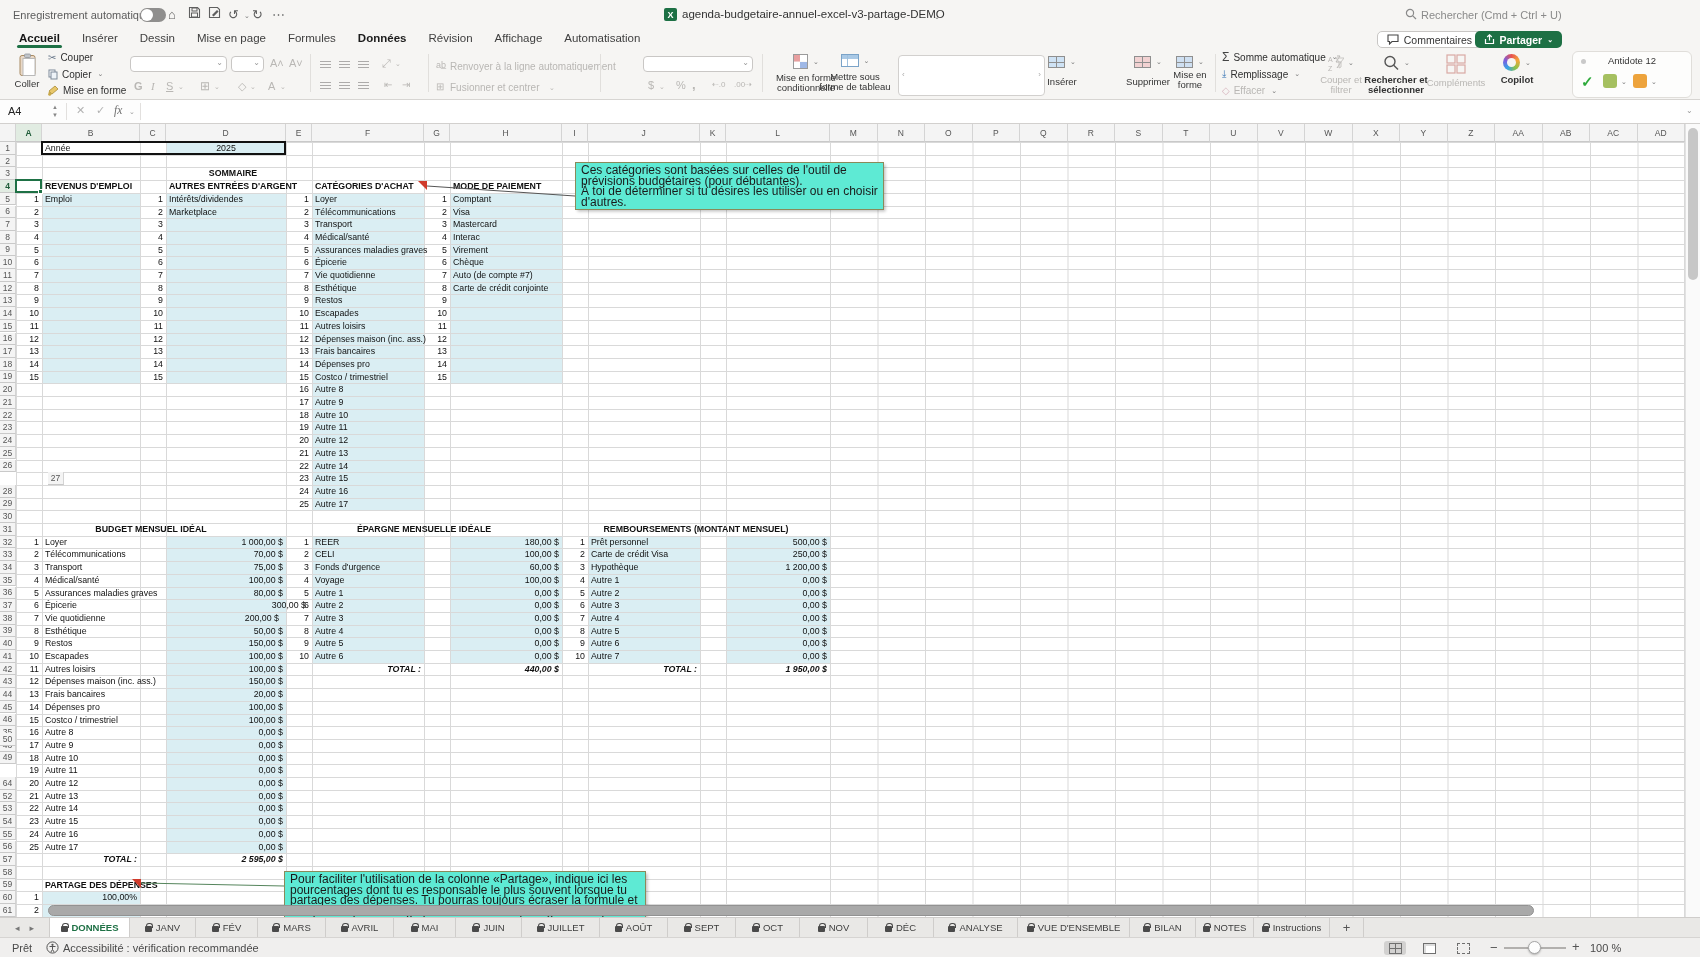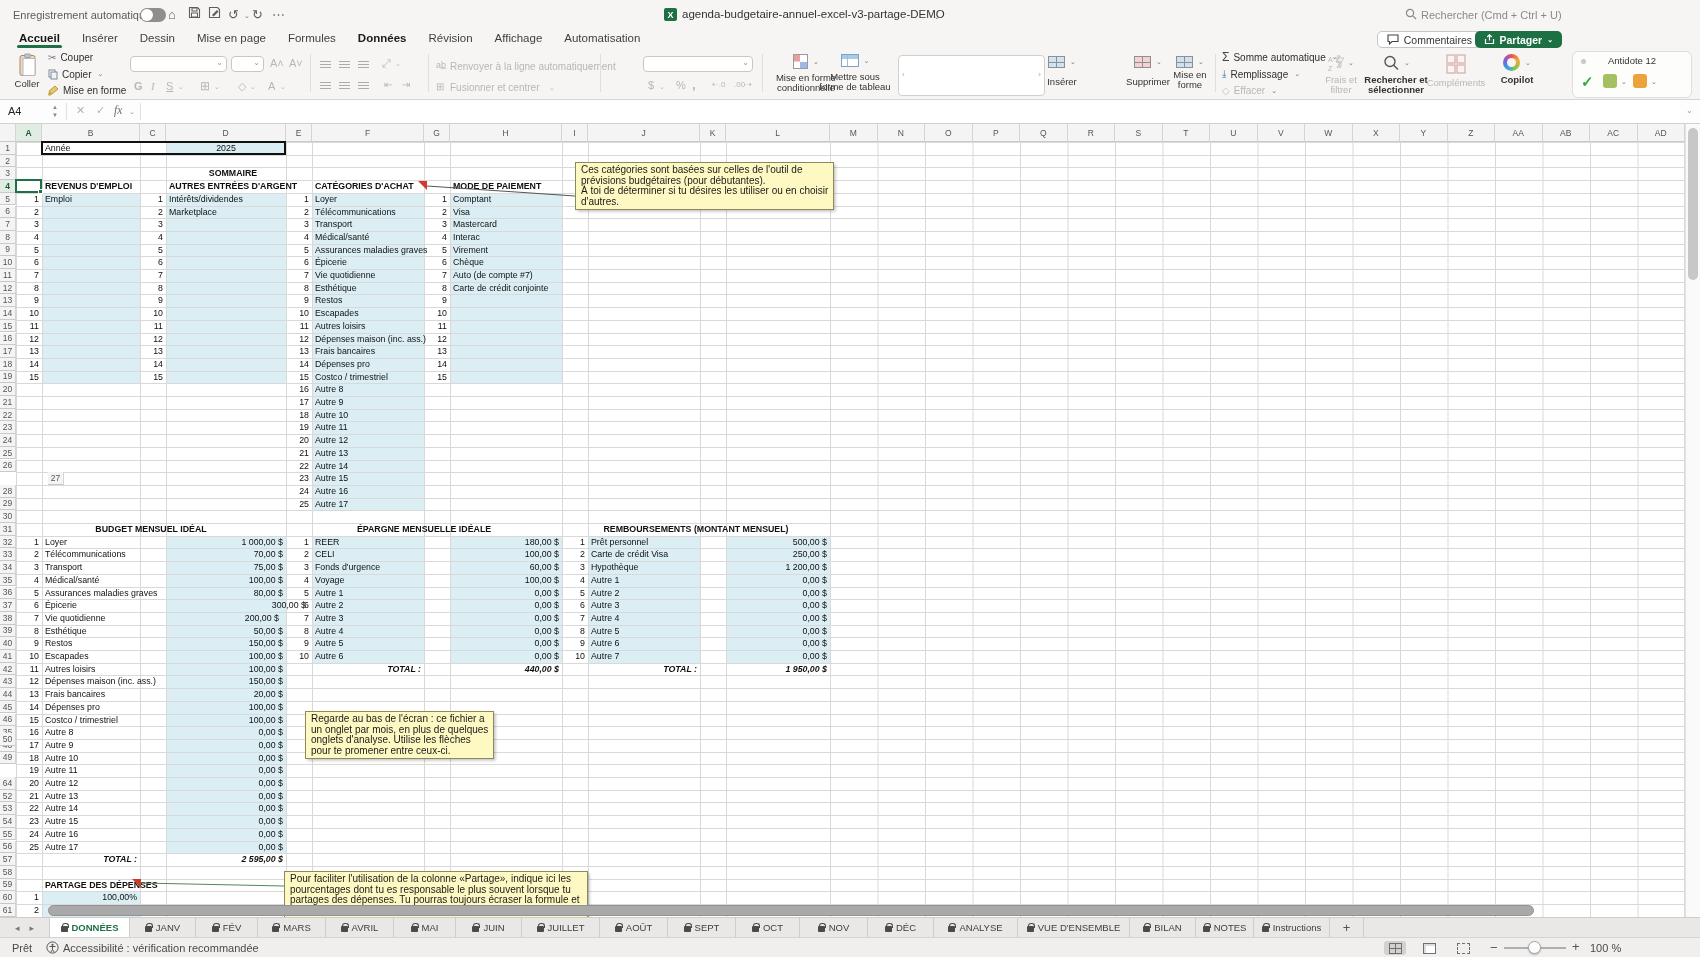--- a/index.html
+++ b/index.html
@@ -54,22 +54,22 @@
   #fbar{position:absolute;left:0;top:100px;right:0;height:24px;background:#fdfdfd;border-bottom:1px solid #d2d0ce}
   #fbar .sep{position:absolute;top:3px;width:1px;height:17px;background:#e2e0de}
   
   #sheet{position:absolute;left:0;top:124px;width:1685px;height:793px;background:#fff;overflow:hidden}
   .colhdr,.rowhdr{position:absolute;background:#f4f4f4;border-right:1px solid #d4d4d4;border-bottom:1px solid #c9c9c9;
     display:flex;align-items:center;justify-content:center;font-size:8.5px;color:#555}
   .hdr-sel{background:#e1ece2;color:#1e5c38;font-weight:700}
   .fill{position:absolute;background:#daeef3}
   .cell{position:absolute;font-size:8.8px;line-height:12.7px;white-space:nowrap;color:#101010;padding:0 3px;overflow:visible}
   .rt{text-align:right}.ct{text-align:center}.b{font-weight:700}.it{font-style:italic;font-weight:600}
-  .note{position:absolute;background:#fef9c3;border:1px solid #8a8a5a;box-shadow:1.5px 1.5px 3px rgba(0,0,0,.25);
-    font-size:10px;line-height:10.6px;padding:2px 5px;white-space:pre-line;z-index:30;width:max-content;color:#1a1a1a}
+  .note{position:absolute;background:#5eead4;border:1px solid #8a8a5a;box-shadow:1.5px 1.5px 3px rgba(0,0,0,.25);
+    font-size:12px;line-height:10.6px;padding:2px 5px;white-space:pre-line;z-index:30;width:max-content;color:#1a1a1a}
   #vscroll{position:absolute;right:0;top:124px;width:15px;height:793px;background:#fafafa;border-left:1px solid #e2e2e2}
   #vthumb{position:absolute;left:2px;top:4px;width:10px;height:152px;border-radius:5px;background:#c7c7c7}
   
   #tabbar{position:absolute;left:0;top:917px;right:0;height:20px;background:#e9e8e6;border-top:1px solid #cfcdcb;display:flex;align-items:stretch}
   .tnav{width:50px;display:flex;align-items:center;justify-content:center;gap:10px;color:#777;font-size:9px;border-right:1px solid #cfcdcb}
   .stab{display:flex;align-items:center;justify-content:center;gap:4px;font-size:9.5px;color:#3d3d3d;
     border-right:1px solid #cfcdcb;white-space:nowrap;padding:0 6px}
   .stab.act{background:#fff;color:#1e7145;font-weight:700}
   .lock{display:inline-block;width:7px;height:6px;background:#4a4a4a;border-radius:1px;position:relative;margin-top:3px}
   .lock::before{content:"";position:absolute;left:1px;top:-3px;width:5px;height:4px;border:1.2px solid #4a4a4a;
@@ -294,21 +294,21 @@
   <div class="gbtn" style="left:1318px;top:6px;width:46px">
     <span style="display:flex;align-items:center;gap:2px">
       <svg width="16" height="18" viewBox="0 0 16 18">
           <text x="0" y="8" font-size="7" fill="#b9b7b4">A</text>
           <text x="0" y="17" font-size="7" fill="#b9b7b4">Z</text>
           <path d="M9 2l3 0 -4 6h5l-4 6" fill="none" stroke="#b9b7b4" stroke-width="1"></path>
           <path d="M8 4h8l-3 4v5l-2 1v-6z" fill="none" stroke="#c9c7c4" stroke-width="1"></path>
         </svg>
       <span class="mini">⌄</span>
     </span>
-    <span class="dis" style="margin-top:3px">Frais et</span>
+    <span class="dis" style="margin-top:3px">Couper et</span>
     <span class="dis">filtrer</span>
   </div>
   <div class="gbtn" style="left:1362px;top:6px;width:68px">
     <span style="display:flex;align-items:center;gap:2px">
       <svg width="18" height="18" viewBox="0 0 18 18">
           <circle cx="8" cy="7.5" r="5" fill="none" stroke="#555" stroke-width="1.4"></circle>
           <line x1="11.7" y1="11.2" x2="16" y2="15.5" stroke="#555" stroke-width="1.4"></line>
         </svg>
       <span class="mini">⌄</span>
     </span>
@@ -728,24 +728,20 @@
     <div class="cell rt" style="left: 42px; top: 767.3px; width: 98px; height: 12.7px;">100,00%</div>
     <div class="cell rt" style="left: 16px; top: 780px; width: 26px; height: 12.7px;">2</div>
     <div class="cell rt" style="left: 42px; top: 780px; width: 98px; height: 12.7px;">50,00%</div>
     <div style="position: absolute; left: 15px; top: 55.1px; width: 27px; height: 13.7px; border: 2px solid rgb(30, 113, 69); z-index: 20;">
       <div style="position: absolute; right: -3px; bottom: -3px; width: 5px; height: 5px; background: rgb(30, 113, 69); border: 1px solid rgb(255, 255, 255);"></div>
     </div>
     <div class="note" style="left: 575px; top: 38px;">Ces catégories sont basées sur celles de l'outil de
 prévisions budgétaires (pour débutantes).
 À toi de déterminer si tu désires les utiliser ou en choisir
 d'autres.</div>
-    <div class="note" style="left: 305px; top: 587px;">Regarde au bas de l'écran : ce fichier a
-un onglet par mois, en plus de quelques
-onglets d'analyse. Utilise les flèches
-pour te promener entre ceux-ci.</div>
     <div class="note" style="left: 284px; top: 747px;">Pour faciliter l'utilisation de la colonne «Partage», indique ici les
 pourcentages dont tu es responsable le plus souvent lorsque tu
 partages des dépenses. Tu pourras toujours écraser la formule et
 indiquer un pourcentage personnalisé si tu partages les dépenses</div>
     <svg width="1685" height="793" style="position: absolute; left: 0px; top: 0px; pointer-events: none; z-index: 25;">
       <line x1="427" y1="62" x2="575" y2="72" stroke="#555" stroke-width="1"></line>
       <polygon points="418,57 427,57 427,66" fill="#d03a2b"></polygon>
       <line x1="141" y1="759" x2="284" y2="762" stroke="#55855c" stroke-width="1"></line>
       <polygon points="132,755 141,755 141,764" fill="#d03a2b"></polygon>
     </svg>

